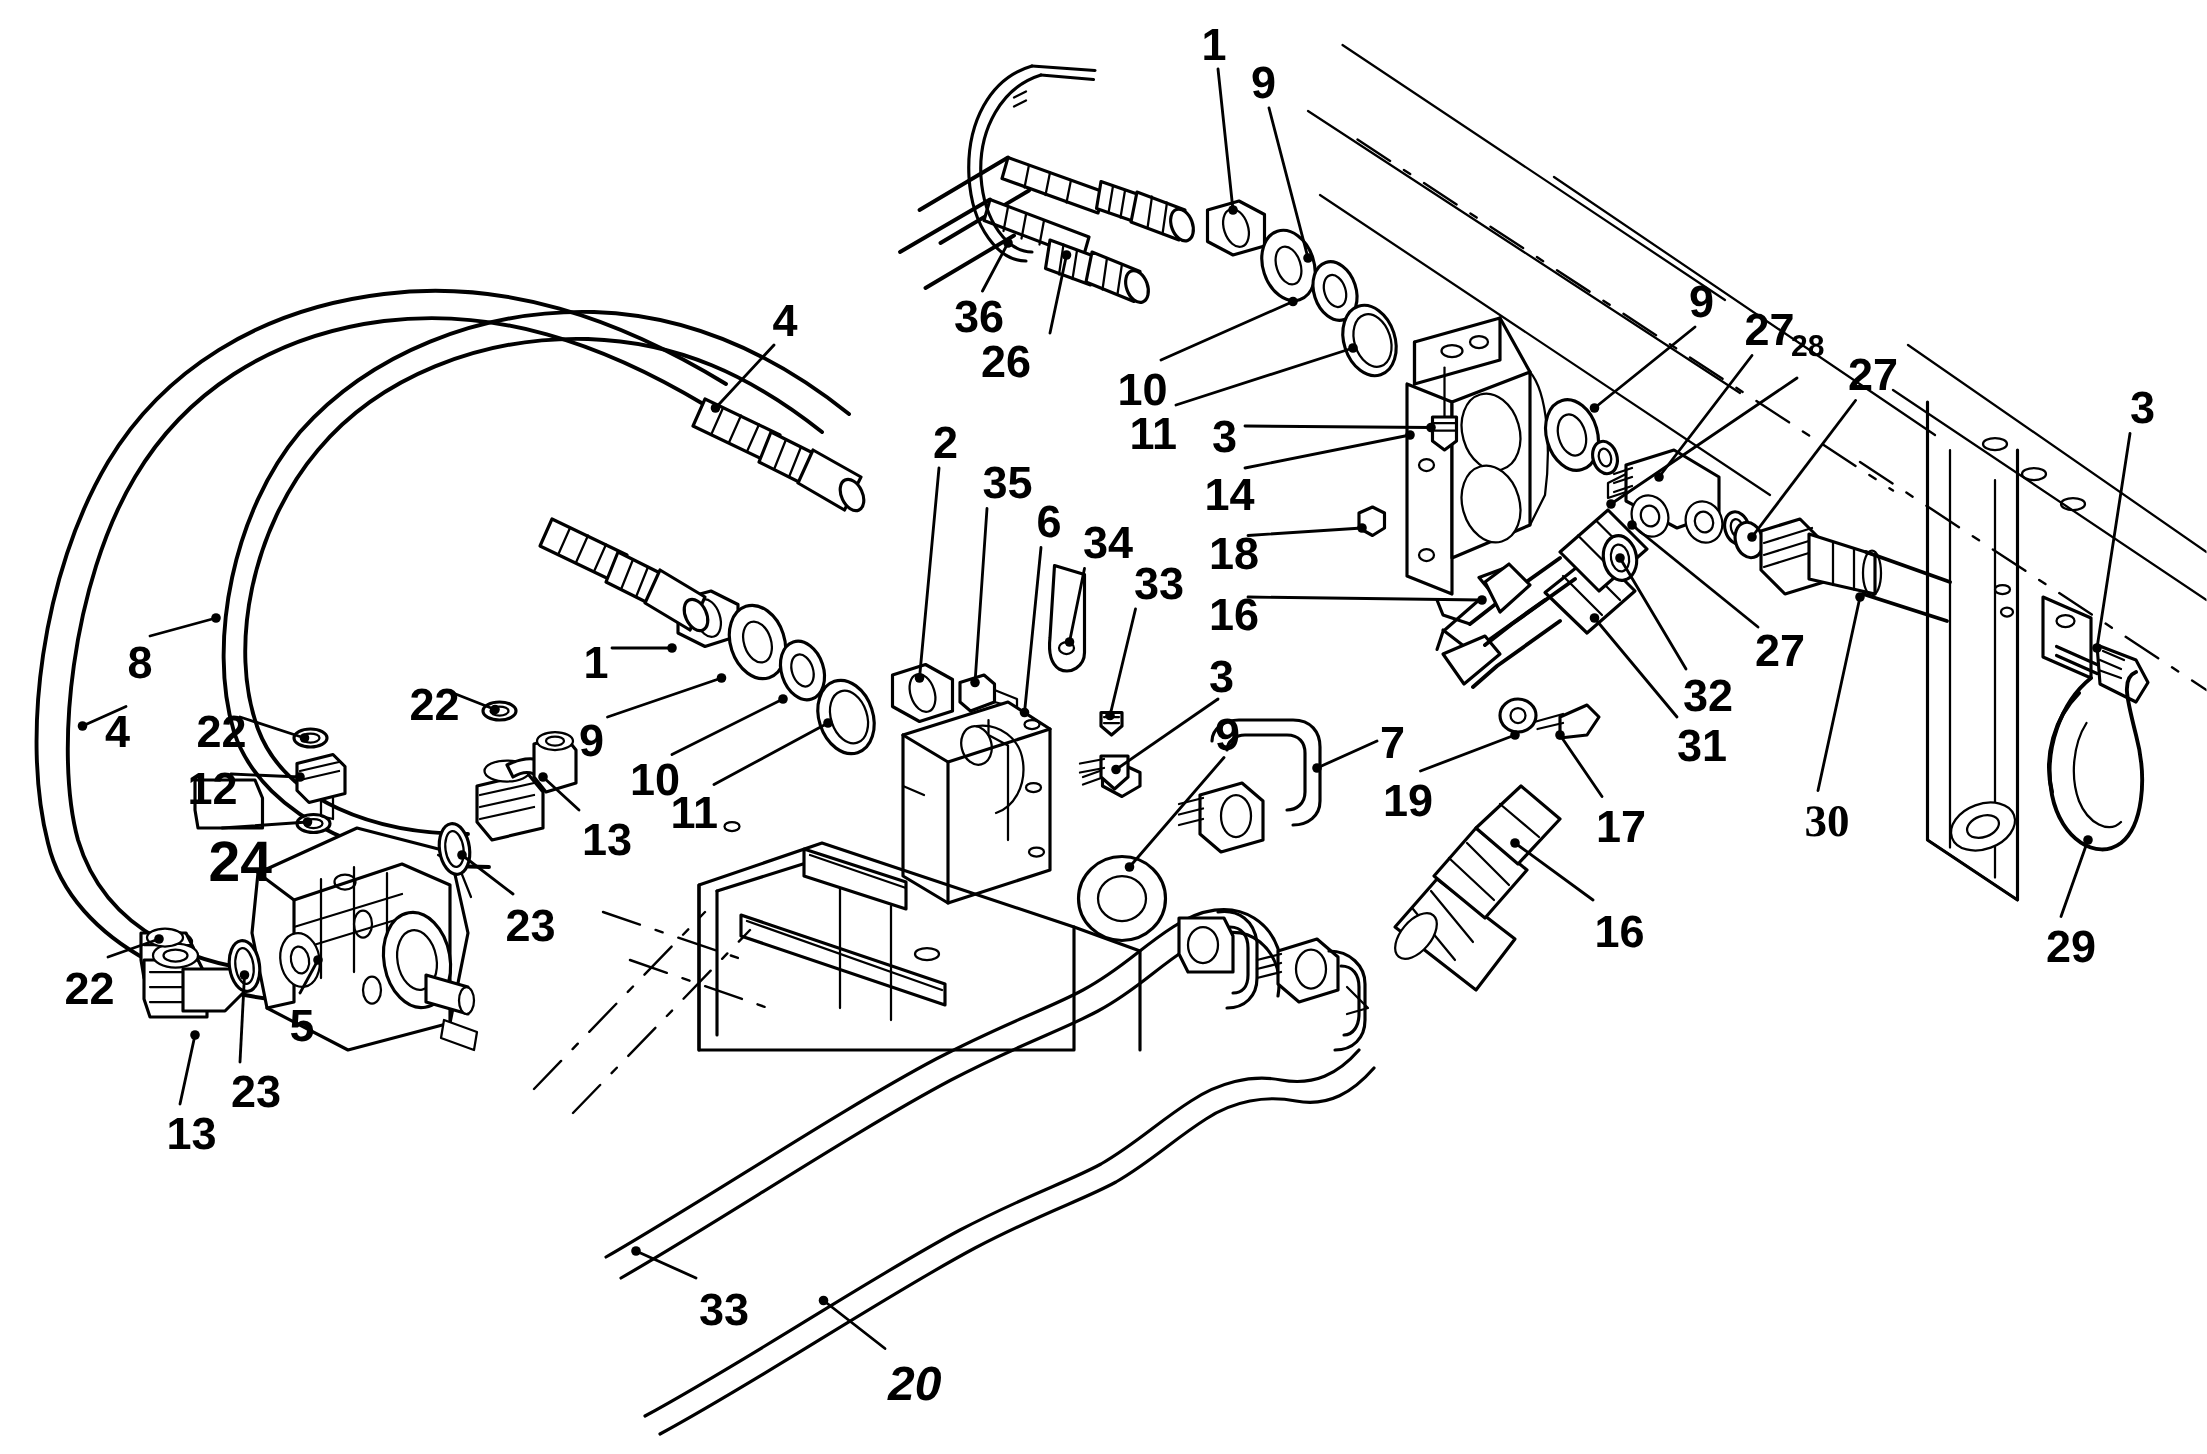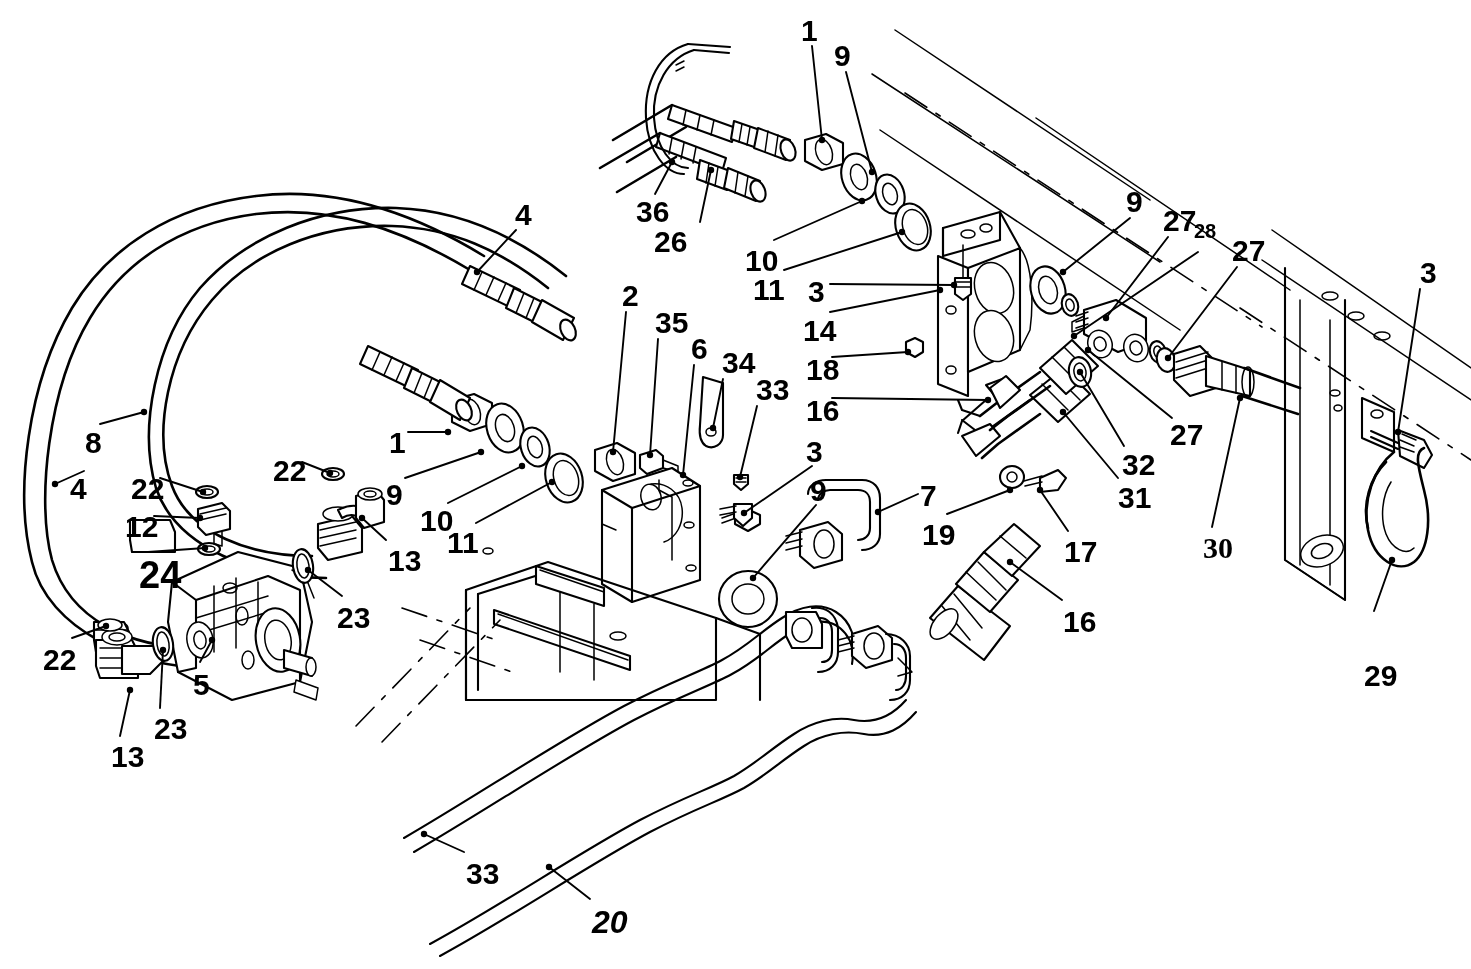--- a/index.html
+++ b/index.html
@@ -485,21 +485,21 @@
       <div class="callout" style="left: 806px; top: 396px; font-size: 30px;">16</div>
       <div class="callout" style="left: 1126px; top: 187px; font-size: 30px;">9</div>
       <div class="callout" style="left: 1163px; top: 206px; font-size: 30px;">27</div>
       <div class="callout" style="left: 1194px; top: 221px; font-size: 20px;">28</div>
       <div class="callout" style="left: 1232px; top: 236px; font-size: 30px;">27</div>
       <div class="callout" style="left: 1170px; top: 420px; font-size: 30px;">27</div>
       <div class="callout" style="left: 1122px; top: 450px; font-size: 30px;">32</div>
       <div class="callout" style="left: 1118px; top: 483px; font-size: 30px;">31</div>
       <div class="callout" style="left: 1203px; top: 533px; font-size: 30px; font-family: Liberation Serif, serif;">30</div>
       <div class="callout" style="left: 1420px; top: 258px; font-size: 30px;">3</div>
-      <div class="callout" style="left: 1364px; top: 617px; font-size: 30px; margin-top: 44px;">29</div>
+      <div class="callout" style="left: 1364px; top: 617px; font-size: 30px;">29</div>
       <div class="callout" style="left: 515px; top: 200px; font-size: 30px;">4</div>
       <div class="callout" style="left: 622px; top: 281px; font-size: 30px;">2</div>
       <div class="callout" style="left: 655px; top: 308px; font-size: 30px;">35</div>
       <div class="callout" style="left: 691px; top: 334px; font-size: 30px;">6</div>
       <div class="callout" style="left: 722px; top: 348px; font-size: 30px;">34</div>
       <div class="callout" style="left: 756px; top: 375px; font-size: 30px;">33</div>
       <div class="callout" style="left: 85px; top: 428px; font-size: 30px;">8</div>
       <div class="callout" style="left: 70px; top: 474px; font-size: 30px;">4</div>
       <div class="callout" style="left: 131px; top: 474px; font-size: 30px;">22</div>
       <div class="callout" style="left: 125px; top: 512px; font-size: 30px;">12</div>

